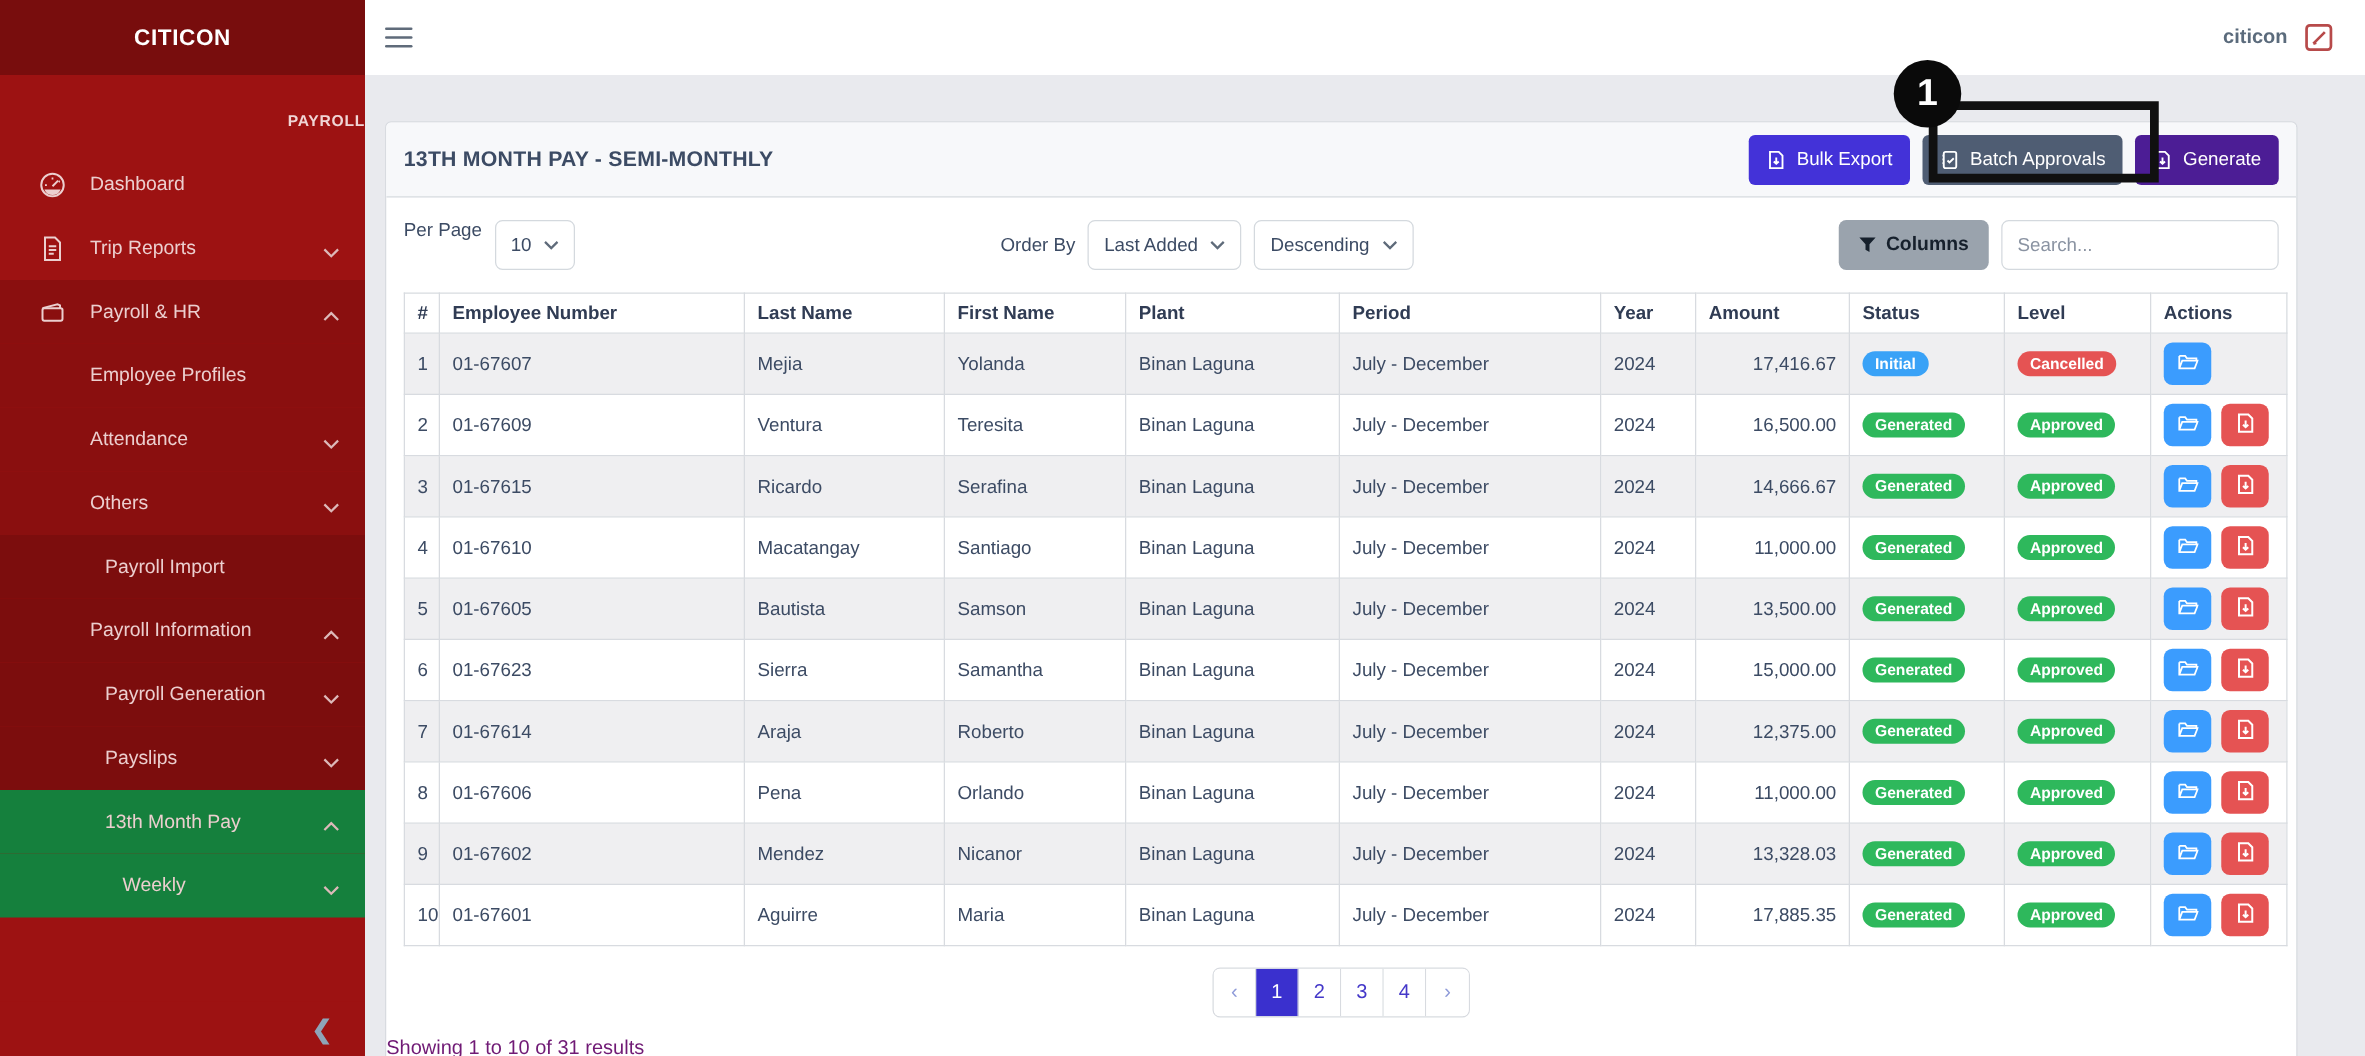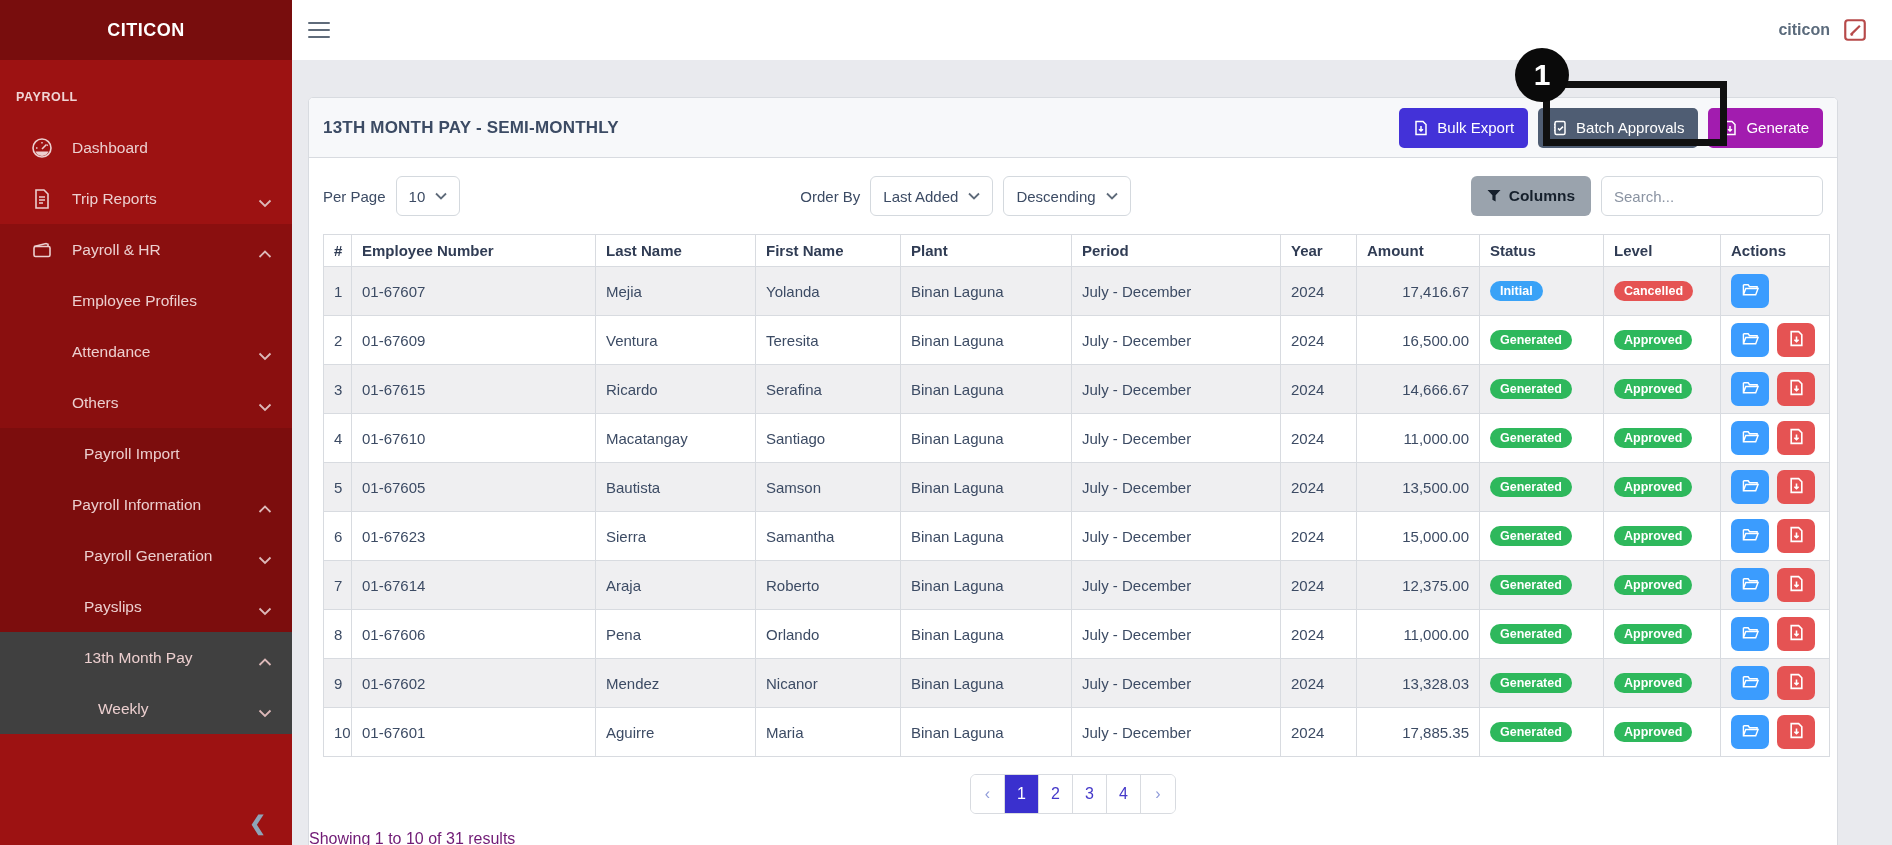--- a/index.html
+++ b/index.html
@@ -3,33 +3,33 @@
 <meta charset="utf-8">
 <style>
   * { margin:0; padding:0; box-sizing:border-box; }
   html,body { width:1892px; height:845px; overflow:hidden; }
   body { font-family:"Liberation Sans", sans-serif; background:#e9eaee; position:relative; }
 
   
   .sidebar { position:absolute; left:0; top:0; width:292px; height:845px; background:#9d1212; z-index:5; display:flex; flex-direction:column; }
   .logo-block { height:60px; background:#780d0d; display:flex; align-items:center; justify-content:center; flex:0 0 auto; }
   .logo-text { color:#fff; font-weight:bold; font-size:18px; letter-spacing:.5px; }
-  .side-nav { flex:1 1 auto; overflow:hidden; }
+  .side-nav { flex:1 1 auto; overflow:hidden;text-align:right; }
   .section-label { color:#f0d5d5; font-size:12.5px; font-weight:bold; letter-spacing:.6px; padding:30px 0 18px 16px; }
   .side-item { position:relative; height:51px; display:flex; align-items:center; color:#eccfcf; font-size:15.5px; cursor:pointer; }
   .side-item .s-icon { position:absolute; left:30px; width:24px; height:24px; color:#eccfcf; }
   .side-item .s-label { display:block; }
   .side-item.lv0 .s-label { padding-left:72px; }
   .side-item.lv1 .s-label { padding-left:72px; }
   .side-item.lv2 .s-label { padding-left:84px; }
   .side-item.lv3 .s-label { padding-left:98px; }
   .side-item .chev { position:absolute; right:20px; width:14px; height:9px; color:#ddb9b9; }
   .side-item.g1 { background:#8a0f0f; }
   .side-item.g2 { background:#7c0d0d; }
-  .side-item.g3 { background:#404040; }
+  .side-item.g3 { background:#15803d; }
   .side-item.active { background:#dd9b9b; color:#8b1b1b; }
   .side-footer { flex:0 0 44px; background:#9d1212; display:flex; align-items:center; justify-content:flex-end; padding-right:26px; color:#8ea4b8; font-size:20px; font-weight:bold; cursor:pointer; }
 
   
   .topbar { position:absolute; left:292px; top:0; width:1600px; height:60px; background:#ffffff; display:flex; align-items:center; justify-content:space-between; padding:0 24px 0 16px; }
   .hamburger { width:22px; height:16px; display:flex; flex-direction:column; justify-content:space-between; cursor:pointer; }
   .hamburger span { display:block; height:2px; background:#5f6b7a; border-radius:1px; }
   .account { display:flex; align-items:center; gap:12px; }
   .account .user { color:#5b6b7c; font-size:16px; font-weight:600; }
   .account .app-ic { width:26px; height:26px; color:#b74a4a; cursor:pointer; }
@@ -37,29 +37,29 @@
   
   .content { position:absolute; left:292px; top:72px; width:1600px; height:785px; }
   .card { margin:25px 54px 0 16px; background:#fff; border:1px solid #d8dbe0; border-radius:5px; overflow:hidden; }
   .card-header { height:60px; background:#f7f8fa; border-bottom:1px solid #d8dbe0; display:flex; align-items:center; justify-content:space-between; padding:0 14px; }
   .card-title { font-size:17px; font-weight:bold; color:#3c4b64; letter-spacing:.2px; }
   .hdr-btns { display:flex; align-items:center; gap:10px;margin-left:27px; }
   .btn { height:40px; border:none; border-radius:5px; color:#fff; font-size:15px; font-family:inherit; display:flex; align-items:center; gap:8px; padding:0 14px; cursor:pointer; }
   .btn svg { width:16px; height:16px; }
   .btn.indigo { background:#4332d8; }
   .btn.slate  { background:#4f5d73; }
-  .btn.green  { background:#a21caf; }
+  .btn.green  { background:#4c1d95; }
 
   
   .controls { display:flex; align-items:center; padding:18px 14px 14px 14px; }
   .ctl-label { font-size:15px; color:#3c4b64; }
   .selectbox { display:flex; align-items:center; justify-content:space-between; border:1px solid #d4d9de; border-radius:6px; height:40px; padding:0 12px; color:#3c4b64; font-size:15px; background:#fff; cursor:pointer; gap:10px; }
   .selectbox .chev { width:12px; height:8px; color:#5f6b7a; }
   .spacer { flex:1 1 0; }
-  .perpage { display:flex; align-items:center; gap:10px; }
+  .perpage { display:flex; gap:10px; }
   .orderby { display:flex; align-items:center; gap:10px; }
   .right-tools { display:flex; align-items:center; gap:10px; }
   .btn-columns { height:40px; background:#9aa3ad; border:none; border-radius:6px; color:#16202c; font-size:15.5px; font-weight:600; font-family:inherit; display:flex; align-items:center; gap:8px; padding:0 16px; cursor:pointer; }
   .btn-columns svg { width:14px; height:14px; }
   .search-input { width:222px; height:40px; border:1px solid #d4d9de; border-radius:6px; padding:0 12px; font-size:15px; font-family:inherit; color:#3c4b64; }
   .search-input::placeholder { color:#8a93a2; }
 
   
   table.grid { border-collapse:collapse; table-layout:fixed; margin:4px 14px 0 14px; width:1506px; }
   table.grid th, table.grid td { border:1px solid #d8dbe0; font-size:15px; overflow:hidden; white-space:nowrap; }

